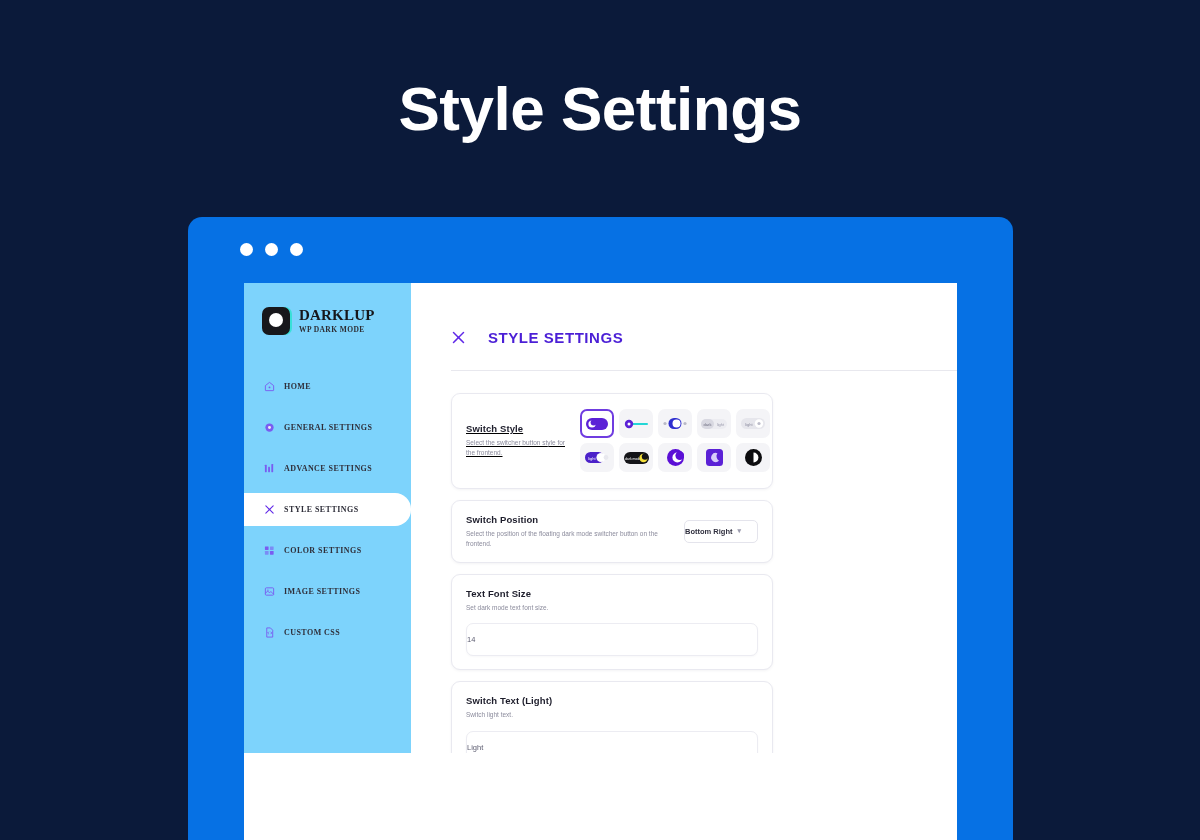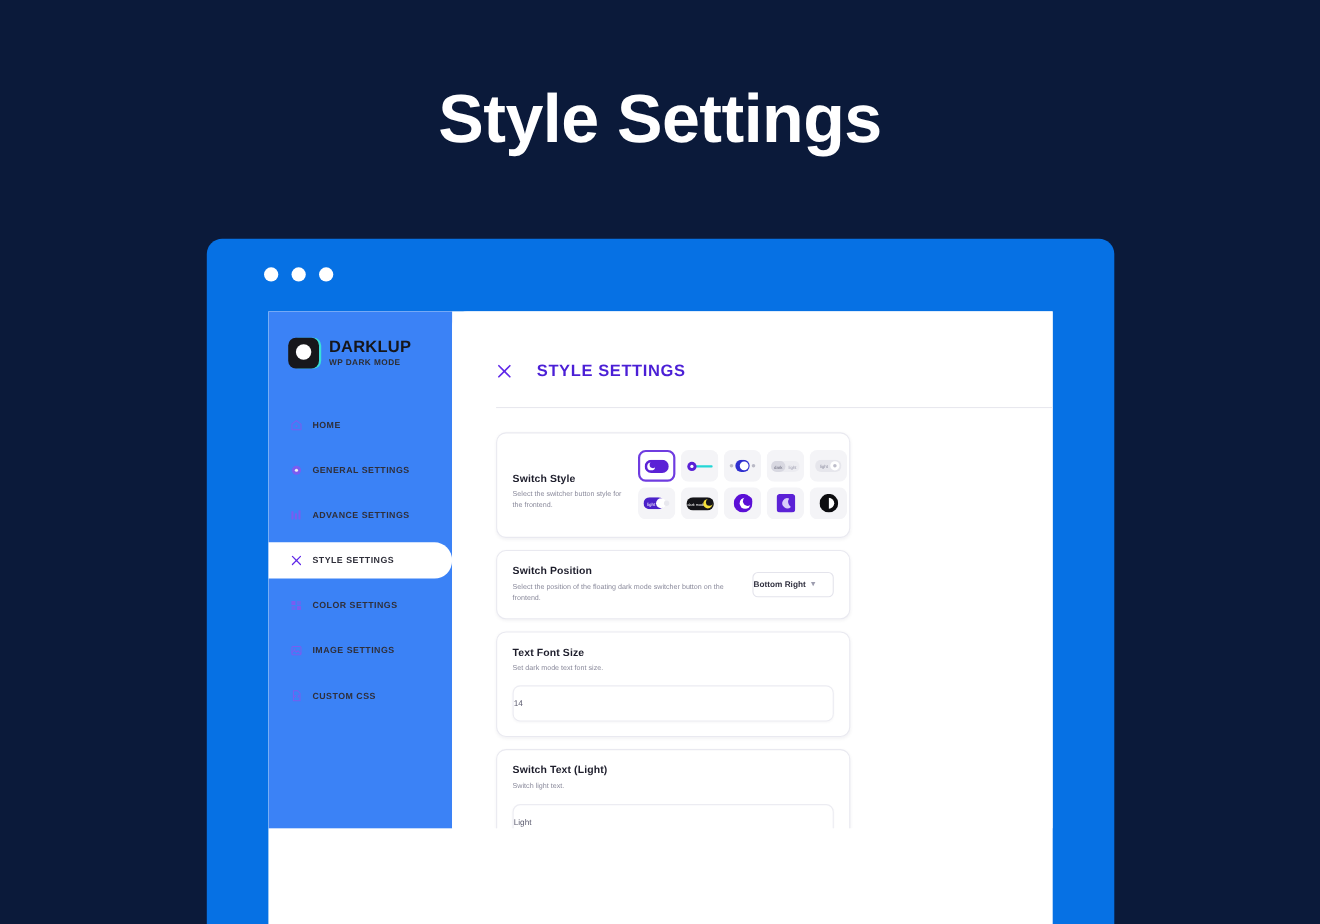--- a/index.html
+++ b/index.html
@@ -38,21 +38,22 @@
     left:56px; top:66px;
     width:713px; height:557px;
     background:#ffffff;
     overflow:hidden;
   }
 
   
   .sidebar{
     position:absolute; left:0; top:0;
     width:167px; height:470px;
-    background:#3b82f6;
+    background:#7dd3fc;
+    font-family:Liberation Serif, serif;
   }
   .brand{
     display:flex; align-items:center; gap:9px;
     padding:24px 0 0 18px;
   }
   .brand-mark{
     width:28px; height:28px; border-radius:7px;
     background:#17171b;
     position:relative; flex:none;
     box-shadow: 2px 0 0 0 #38e0d8;
@@ -127,21 +128,21 @@
     padding:13px 14px;
   }
   .card-title{
     font-size:9.5px; font-weight:700; color:#1d1d2b; letter-spacing:.1px;
   }
   .card-desc{
     font-size:6.5px; color:#8b8b9c; margin-top:4px; line-height:1.5;
   }
 
   
-  .card-switchstyle{ display:flex; align-items:center; gap:10px; padding:15px 2px 16px 14px;}
+  .card-switchstyle{ display:flex; align-items:flex-start; gap:10px; padding:15px 2px 16px 14px;text-decoration:underline;}
   .ss-left{ width:105px; padding-top:14px; }
   .ss-grid{ display:grid; grid-template-columns:repeat(5,34px); gap:5px; }
   .ss-cell{
     width:34px; height:29px; border-radius:7px;
     background:#f4f4f7;
     display:flex; align-items:center; justify-content:center;
     cursor:pointer;
     border:2px solid transparent;
   }
   .ss-cell.sel{ background:#ffffff; border:2px solid #6f3ce0; }

